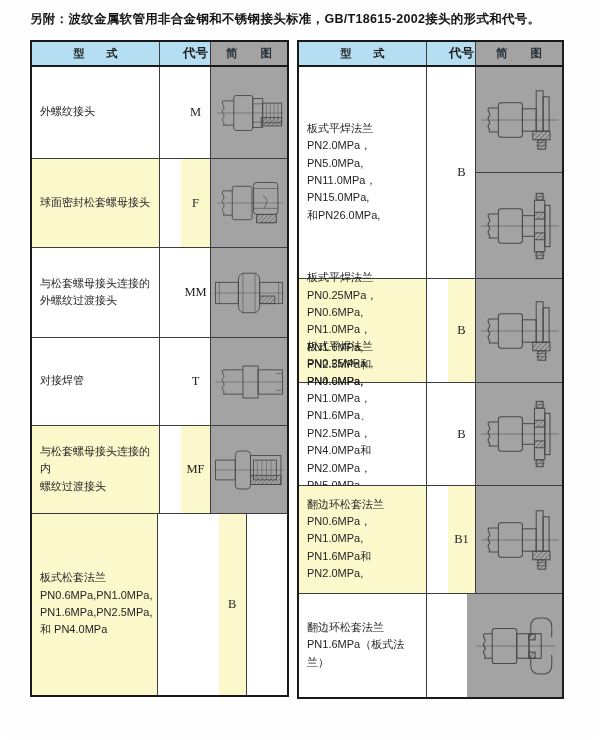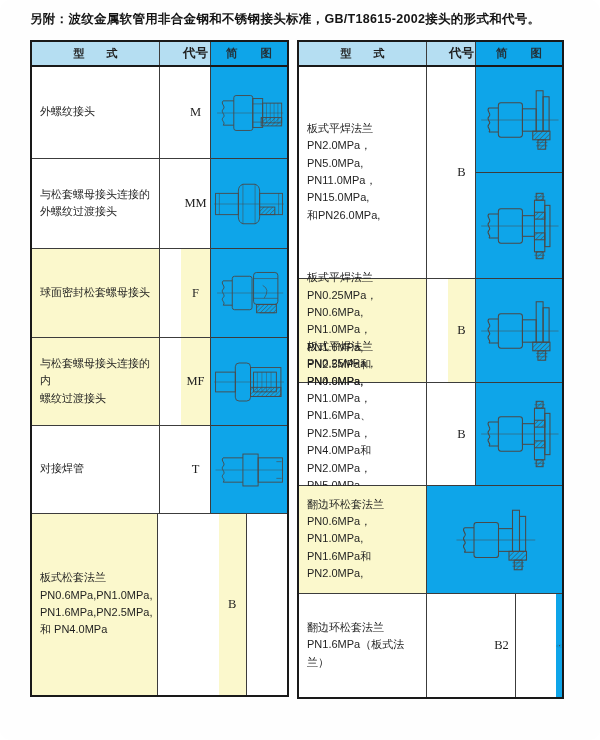--- a/index.html
+++ b/index.html
@@ -41,21 +41,21 @@
     display:flex;align-items:center;
     white-space:pre-line;
   }
   .cc{
     width:30px;box-sizing:border-box;border-right:1px solid #3c3c3c;
     display:flex;align-items:center;justify-content:center;
     font-family:"Liberation Serif",serif;font-size:12.5px;color:#1f1f1f;margin-left:21px;
   }
   .tbl-right .cc{width:28px;}
   .th.ct,.th.cc{padding:0;justify-content:center;background:transparent;}
-  .cd{flex:1;display:flex;flex-direction:column;background:#0ea5e9;min-width:0;}
+  .cd{flex:1;display:flex;flex-direction:column;background:#a3a3a3;min-width:0;}
   .sub{flex:1;display:flex;align-items:center;justify-content:center;min-height:0;}
   .sub + .sub{border-top:1px solid #3c3c3c;}
   .hl .ct,.hl .cc{background:#fbf8cc;}
   .diag{width:92px;height:70px;}
   .diag-tall{width:94px;height:86px;}
   .defs{position:absolute;width:0;height:0;}
 </style>
 </head>
 <body>
 
@@ -194,65 +194,65 @@
       <div class="cc">M</div>
       <div class="cd">
         <div class="sub">
             <svg class="diag" viewBox="0 0 100 80">
               <use href="#male-thread-fitting"></use>
             </svg>
           </div>
       </div>
     </div>
 
+    <div class="row hl" style="height:89px">
+      <div class="ct">球面密封松套螺母接头</div>
+      <div class="cc">F</div>
+      <div class="cd">
+        <div class="sub">
+            <svg class="diag" viewBox="0 0 100 80">
+              <use href="#swivel-nut-fitting"></use>
+            </svg>
+          </div>
+      </div>
+    </div>
+
     <div class="row" style="height:90px">
       <div class="ct">与松套螺母接头连接的
 外螺纹过渡接头</div>
       <div class="cc">MM</div>
       <div class="cd">
         <div class="sub">
             <svg class="diag" viewBox="0 0 100 80">
               <use href="#nipple-mm-fitting"></use>
             </svg>
           </div>
       </div>
     </div>
 
-    <div class="row hl" style="height:89px">
-      <div class="ct">球面密封松套螺母接头</div>
-      <div class="cc">F</div>
-      <div class="cd">
-        <div class="sub">
-            <svg class="diag" viewBox="0 0 100 80">
-              <use href="#swivel-nut-fitting"></use>
+    <div class="row" style="height:88px">
+      <div class="ct">对接焊管</div>
+      <div class="cc">T</div>
+      <div class="cd">
+        <div class="sub">
+            <svg class="diag" viewBox="0 0 100 80">
+              <use href="#butt-weld-pipe"></use>
             </svg>
           </div>
       </div>
     </div>
 
     <div class="row hl" style="height:88px">
       <div class="ct">与松套螺母接头连接的内
 螺纹过渡接头</div>
       <div class="cc">MF</div>
       <div class="cd">
         <div class="sub">
             <svg class="diag" viewBox="0 0 100 80">
               <use href="#nipple-mf-fitting"></use>
-            </svg>
-          </div>
-      </div>
-    </div>
-
-    <div class="row" style="height:88px">
-      <div class="ct">对接焊管</div>
-      <div class="cc">T</div>
-      <div class="cd">
-        <div class="sub">
-            <svg class="diag" viewBox="0 0 100 80">
-              <use href="#butt-weld-pipe"></use>
             </svg>
           </div>
       </div>
     </div>
 
     <div class="row hl" style="height:181px">
       <div class="ct">板式松套法兰
 PN0.6MPa,PN1.0MPa,
 PN1.6MPa,PN2.5MPa,
 和 PN4.0MPa</div>
@@ -328,33 +328,33 @@
               <use href="#loose-flange-bolted"></use>
             </svg>
           </div>
       </div>
     </div>
 
     <div class="row hl" style="height:108px">
       <div class="ct">翻边环松套法兰
 PN0.6MPa，PN1.0MPa,
 PN1.6MPa和PN2.0MPa,</div>
+      <div class="cc">B1</div>
       <div class="cd">
         <div class="sub">
             <svg class="diag" viewBox="0 0 100 80">
               <use href="#loose-flange-up"></use>
             </svg>
           </div>
       </div>
     </div>
 
     <div class="row" style="height:103px">
       <div class="ct">翻边环松套法兰
 PN1.6MPa（板式法兰）</div>
-      <div class="cc">B2</div>
       <div class="cd">
         <div class="sub">
             <svg class="diag" viewBox="0 0 100 80">
               <use href="#lap-joint-flange"></use>
             </svg>
           </div>
       </div>
     </div>
   </div>
 

